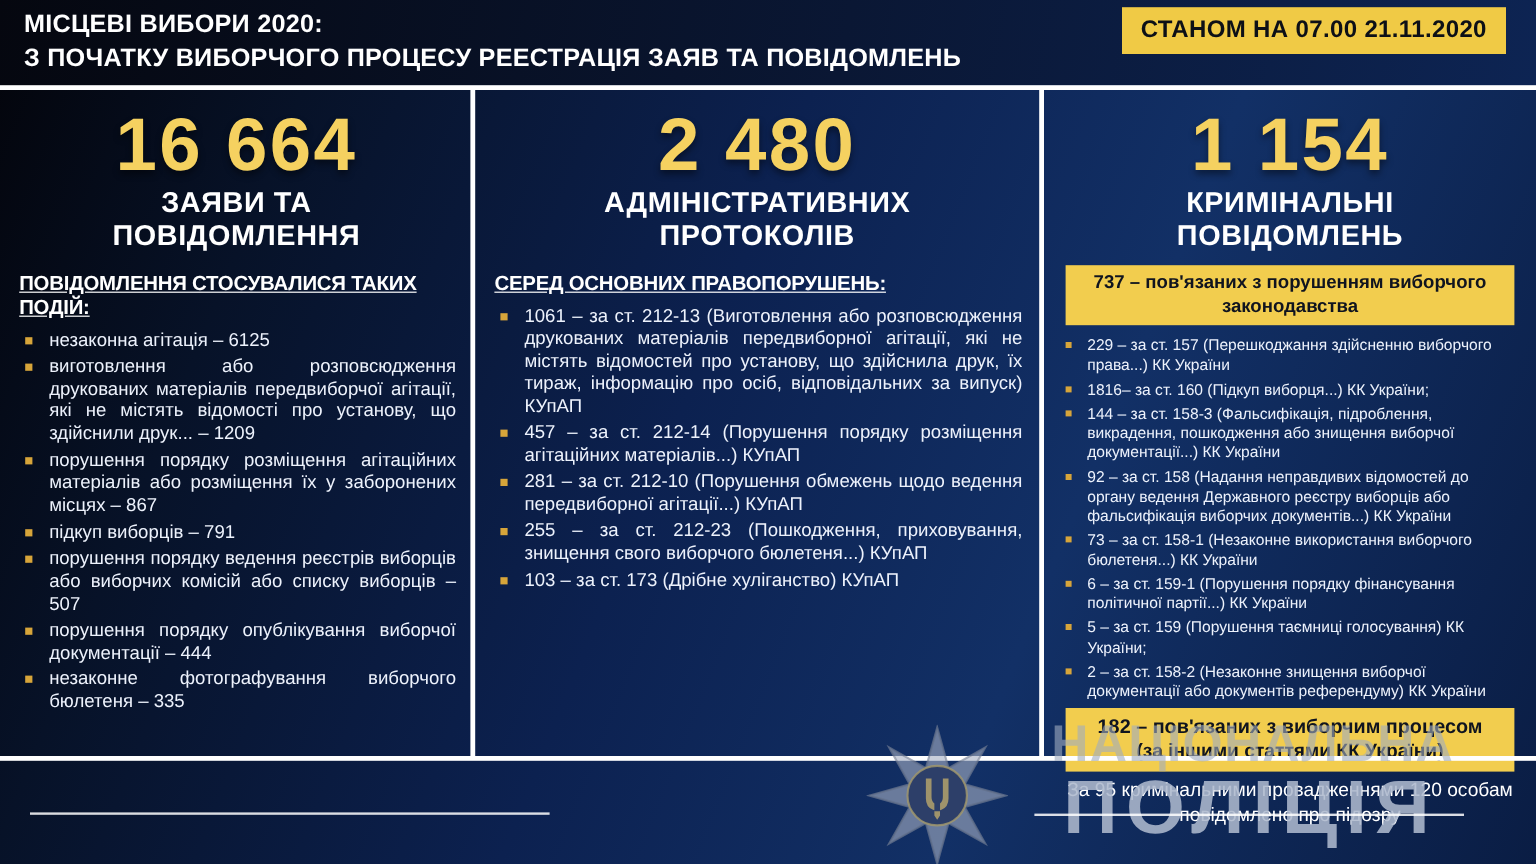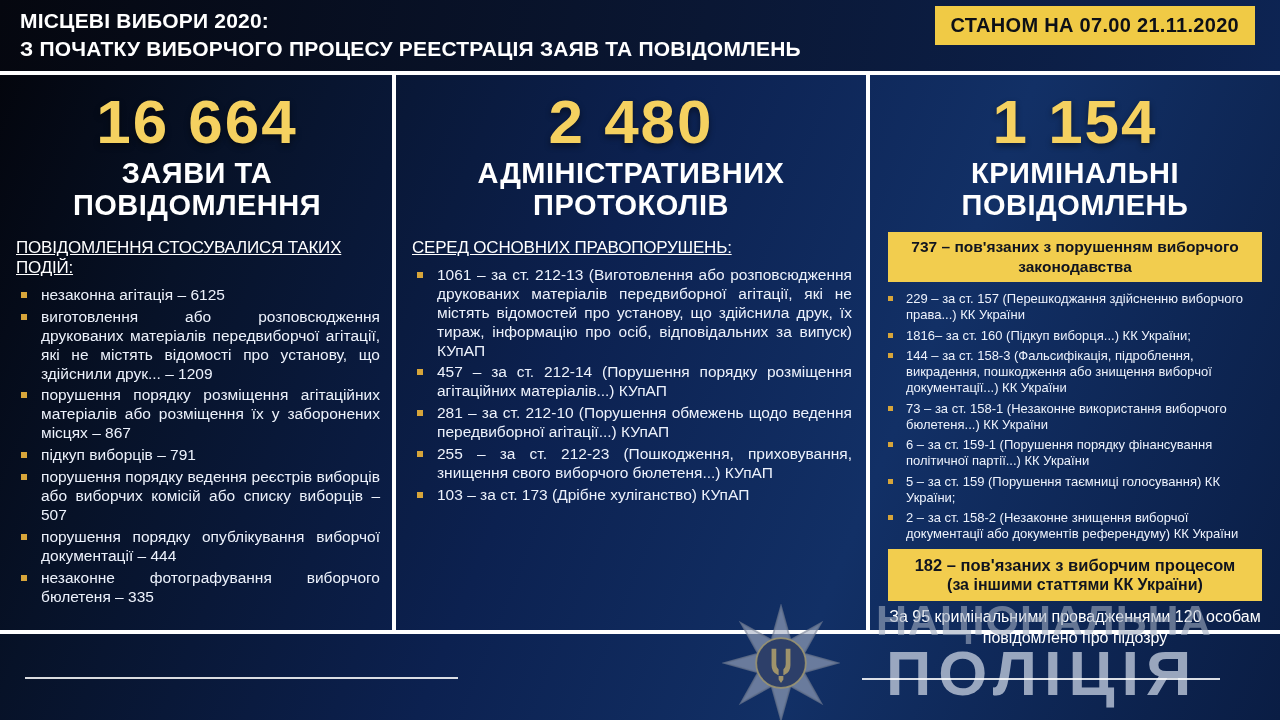--- a/index.html
+++ b/index.html
@@ -26,24 +26,24 @@
   .vdiv1 { left:392px; } .vdiv2 { left:866px; }
 
   
   .col { position:absolute; top:73px; height:555px; }
   .col1 { left:14px;  width:366px; }
   .col2 { left:410px; width:442px; }
   .col3 { left:884px; width:382px; }
 
   .big-number { margin-top:18px; font-size:62px; font-weight:800; color:#f5d160;
     text-align:center; line-height:1; letter-spacing:2px; text-shadow:0 3px 6px rgba(0,0,0,.45); }
-  .col-label { font-size:29px; font-weight:800; color:#ffffff; text-align:center;
+  .col-label { font-size:24px; font-weight:800; color:#ffffff; text-align:center;
     line-height:1.12; letter-spacing:0.5px; margin-top:4px; }
 
-  .list-heading { margin:16px 2px 8px; font-size:17px; font-weight:400; color:#ffffff;
+  .list-heading { margin:16px 2px 8px; font-size:17px; font-weight:700; color:#ffffff;
     text-decoration:underline; letter-spacing:-0.2px; }
 
   .li { position:relative; padding-left:27px; margin-bottom:3px; font-size:15.5px;
     color:#edf2fc; line-height:1.22; text-align:justify; }
   .bullet { position:absolute; left:7px; top:6px; width:6px; height:6px; background:#d7a53a; }
 
   .col3 .li { font-size:13px; padding-left:22px; margin-bottom:4px; text-align:left; line-height:1.25; }
   .col3 .bullet { left:4px; top:5px; width:5px; height:5px; }
 
   .yellow-box { background:#f2cd4e; color:#10141f; text-align:center; }
@@ -116,20 +116,21 @@
   <div class="col col3">
     <div class="big-number">1 154</div>
     <div class="col-label">
       <div>КРИМІНАЛЬНІ</div>
       <div>ПОВІДОМЛЕНЬ</div>
     </div>
     <div class="yellow-box box1">737 – пов'язаних з порушенням виборчого законодавства</div>
     <div class="li"><span class="bullet"></span><span>229 – за ст. 157 (Перешкоджання здійсненню виборчого права...) КК України</span></div>
     <div class="li"><span class="bullet"></span><span>1816– за ст. 160 (Підкуп виборця...) КК України;</span></div>
     <div class="li"><span class="bullet"></span><span>144 – за ст. 158-3 (Фальсифікація, підроблення, викрадення, пошкодження або знищення виборчої документації...) КК України</span></div>
+    <div class="li"><span class="bullet"></span><span>92 – за ст. 158 (Надання неправдивих відомостей до органу ведення Державного реєстру виборців або фальсифікація виборчих документів...) КК України</span></div>
     <div class="li"><span class="bullet"></span><span>73 – за ст. 158-1 (Незаконне використання виборчого бюлетеня...) КК України</span></div>
     <div class="li"><span class="bullet"></span><span>6 – за ст. 159-1 (Порушення порядку фінансування політичної партії...) КК України</span></div>
     <div class="li"><span class="bullet"></span><span>5 – за ст. 159 (Порушення таємниці голосування) КК України;</span></div>
     <div class="li"><span class="bullet"></span><span>2 – за ст. 158-2 (Незаконне знищення виборчої документації або документів референдуму) КК України</span></div>
     <div class="yellow-box box2">
       <div class="box2-l1">182 – пов'язаних з виборчим процесом</div>
       <div class="box2-l2">(за іншими статтями КК України)</div>
     </div>
     <div class="note">
       <div>За 95 кримінальними провадженнями 120 особам</div>

